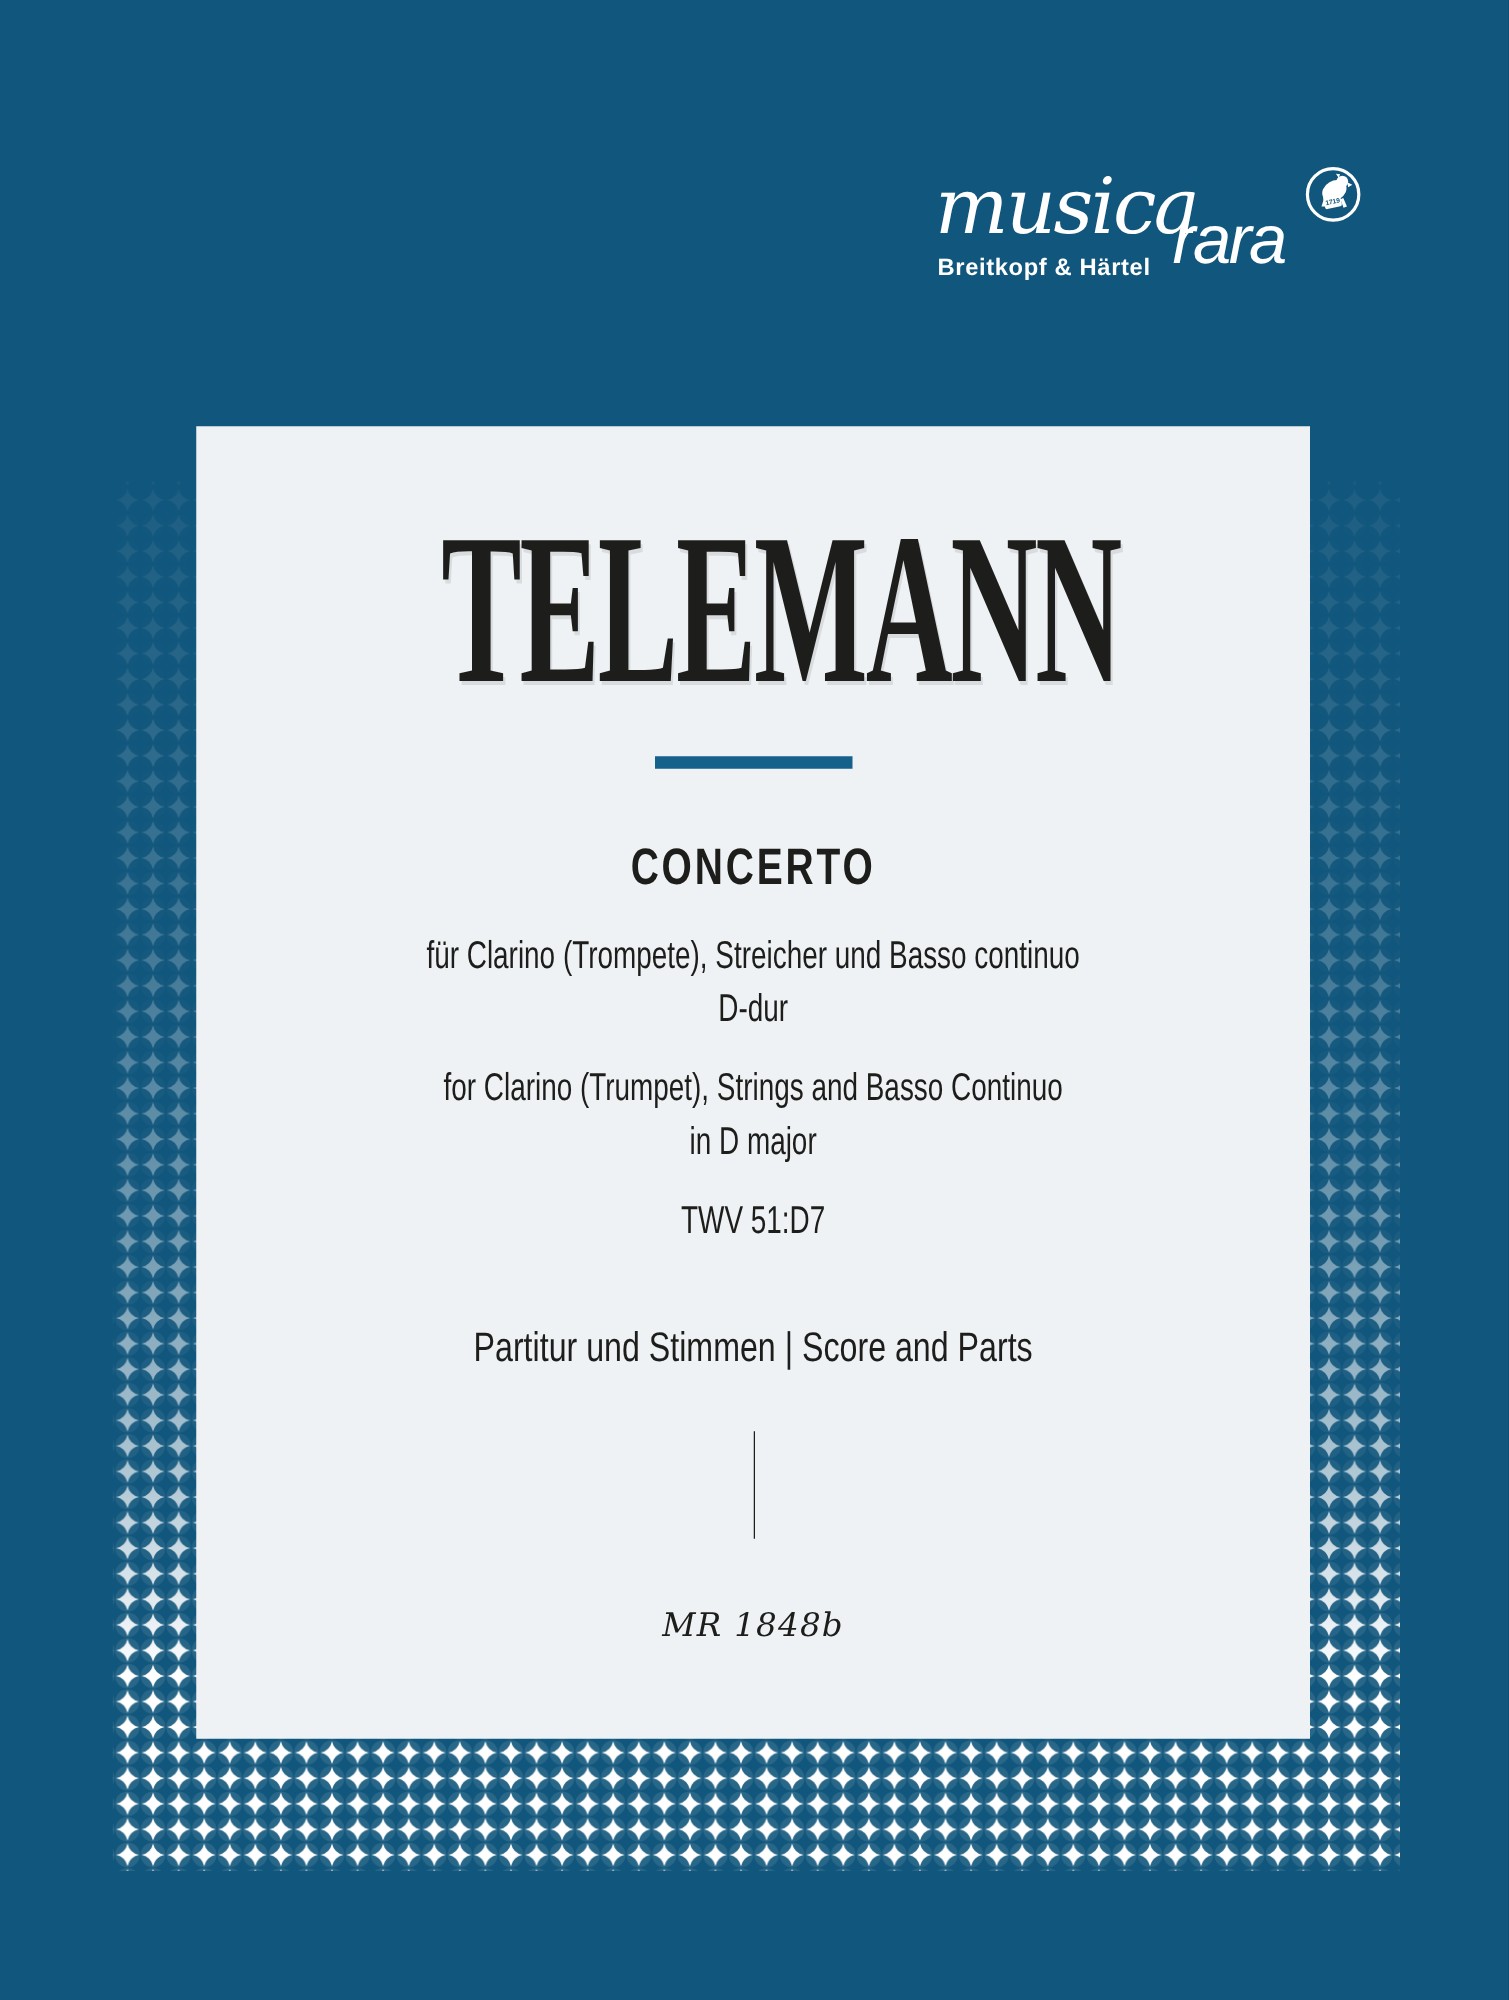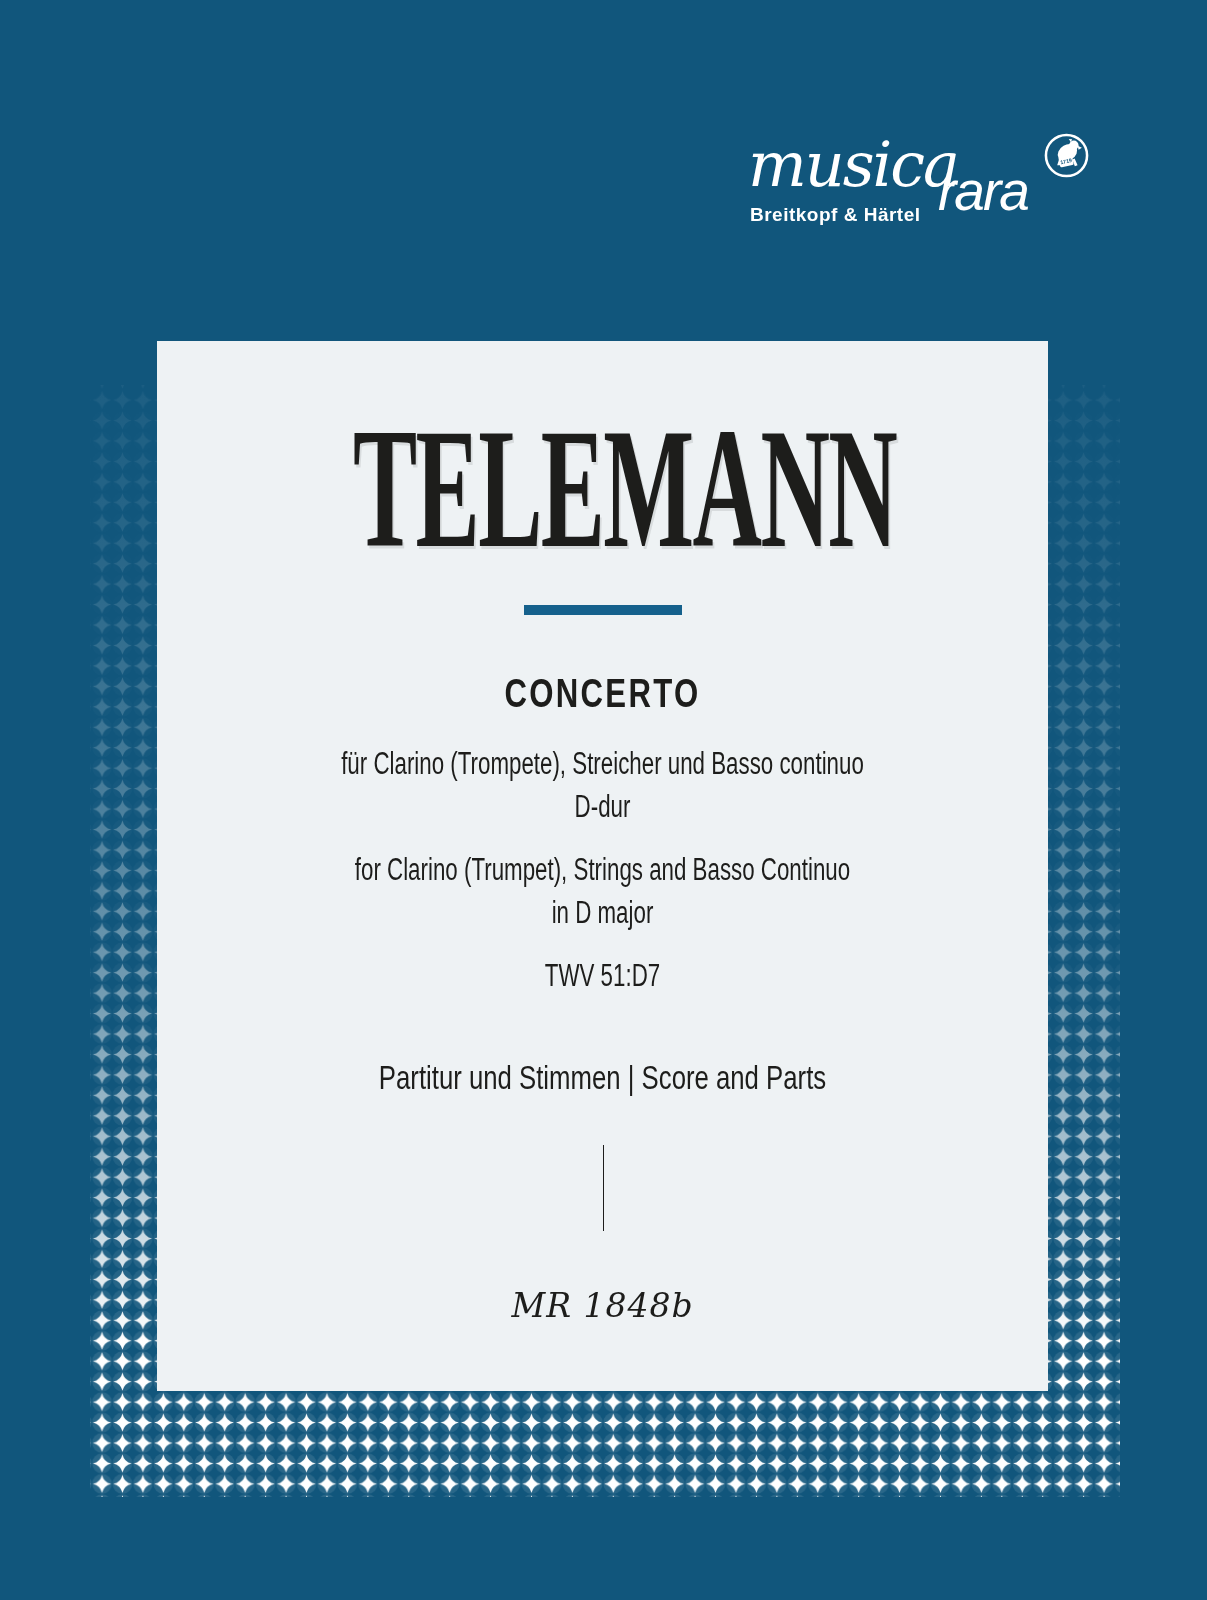--- a/index.html
+++ b/index.html
@@ -74,21 +74,21 @@
     top:1058px;font-size:33px;line-height:1.2;
     transform:scaleX(.78);transform-origin:50% 50%;
   }
   .divider-line{
     position:absolute;left:603px;top:1145px;width:1px;height:86px;
     background:var(--text,#1D1D1B);
   }
   .plate{
     top:1286px;
     font-family:"DejaVu Serif",serif;font-style:italic;
-    font-size:33px;letter-spacing:1px;
+    font-size:26px;letter-spacing:1px;
   }
 </style>
 </head>
 <body>
 
 <div class="cover">
 
   <svg class="pattern-svg" viewBox="0 0 1030 1112" xmlns="http://www.w3.org/2000/svg" aria-hidden="true">
     <defs>
       <pattern id="diamonds" patternUnits="userSpaceOnUse" x="1.8" y="4.8" width="20.45" height="20.45">

